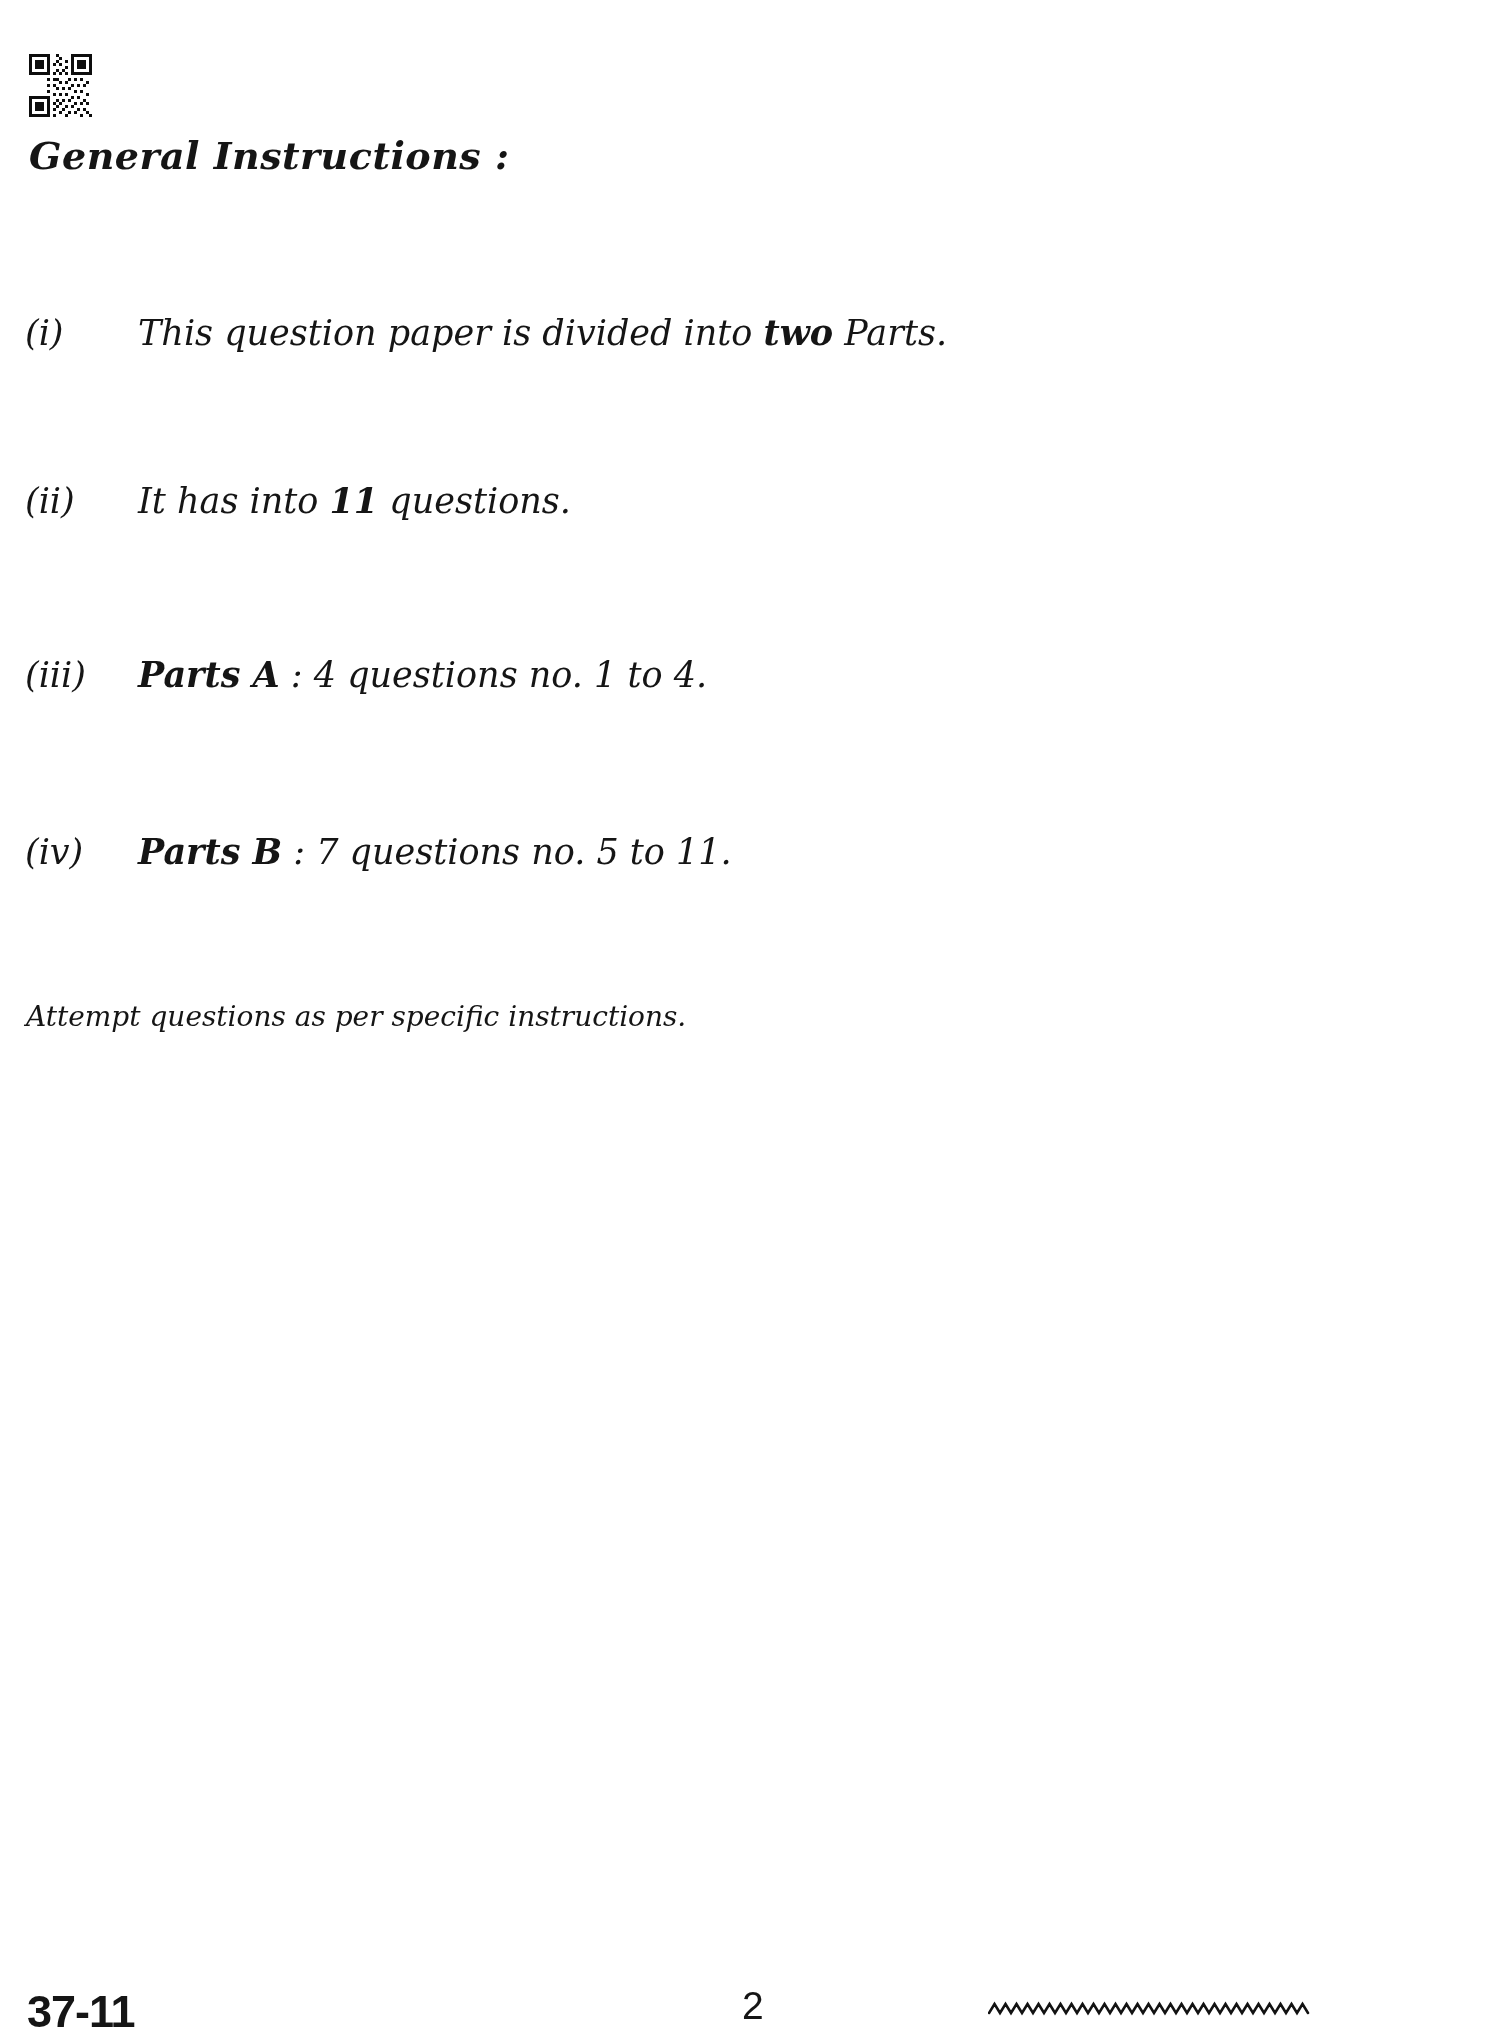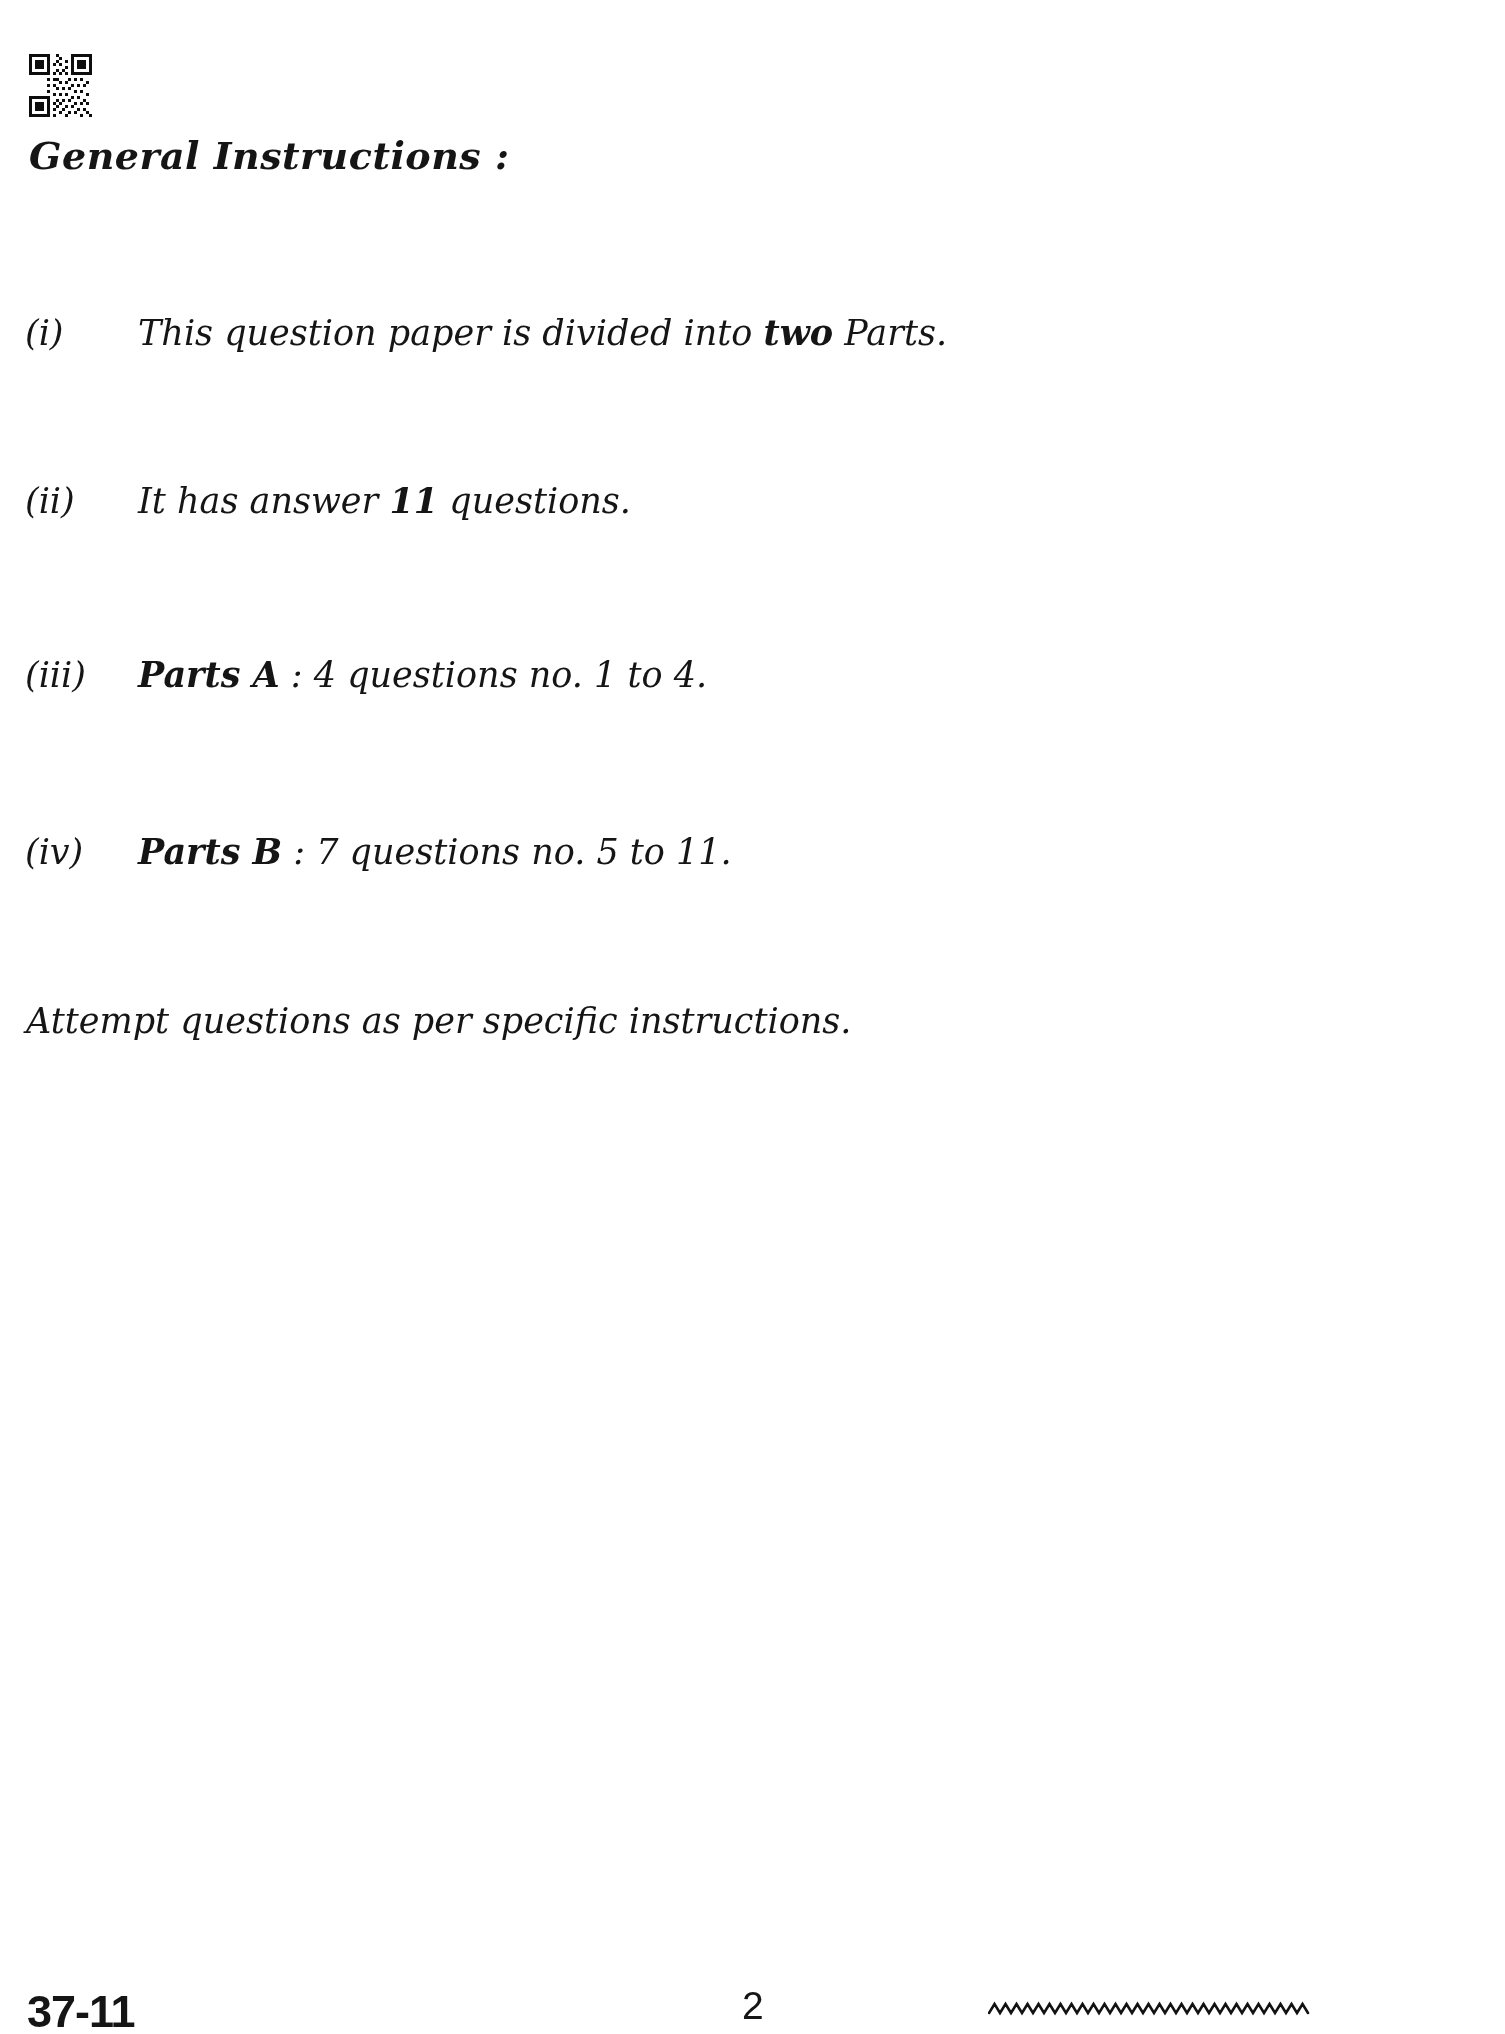--- a/index.html
+++ b/index.html
@@ -50,21 +50,21 @@
   .instr-text {
     position: absolute;
     left: 138px;
     top: 0;
     text-align: center;
   }
   .b { font-weight: 700; }
   .note {
     position: absolute;
     left: 26px;
-    font-size: 35px;
+    font-size: 28px;
     font-style: italic;
     line-height: 1.15;
     white-space: nowrap;
   }
   .footer-code {
     position: absolute;
     left: 27px;
     top: 1986px;
     font-family: "Liberation Sans", sans-serif;
     font-size: 45px;
@@ -174,21 +174,21 @@
 
   <div class="heading">General Instructions :</div>
 
   <div class="instr-item" style="top:313px;">
     <span class="instr-label">(i)</span>
     <span class="instr-text"><span>This question paper is divided into </span><span class="b">two</span><span> Parts.</span></span>
   </div>
 
   <div class="instr-item" style="top:481px;">
     <span class="instr-label">(ii)</span>
-    <span class="instr-text"><span>It has answer </span><span class="b">11</span><span> questions.</span></span>
+    <span class="instr-text"><span>It has into </span><span class="b">11</span><span> questions.</span></span>
   </div>
 
   <div class="instr-item" style="top:655px;">
     <span class="instr-label">(iii)</span>
     <span class="instr-text"><span></span><span class="b">Parts A</span><span> : 4 questions no. 1 to 4.</span></span>
   </div>
 
   <div class="instr-item" style="top:832px;">
     <span class="instr-label">(iv)</span>
     <span class="instr-text"><span></span><span class="b">Parts B</span><span> : 7 questions no. 5 to 11.</span></span>

